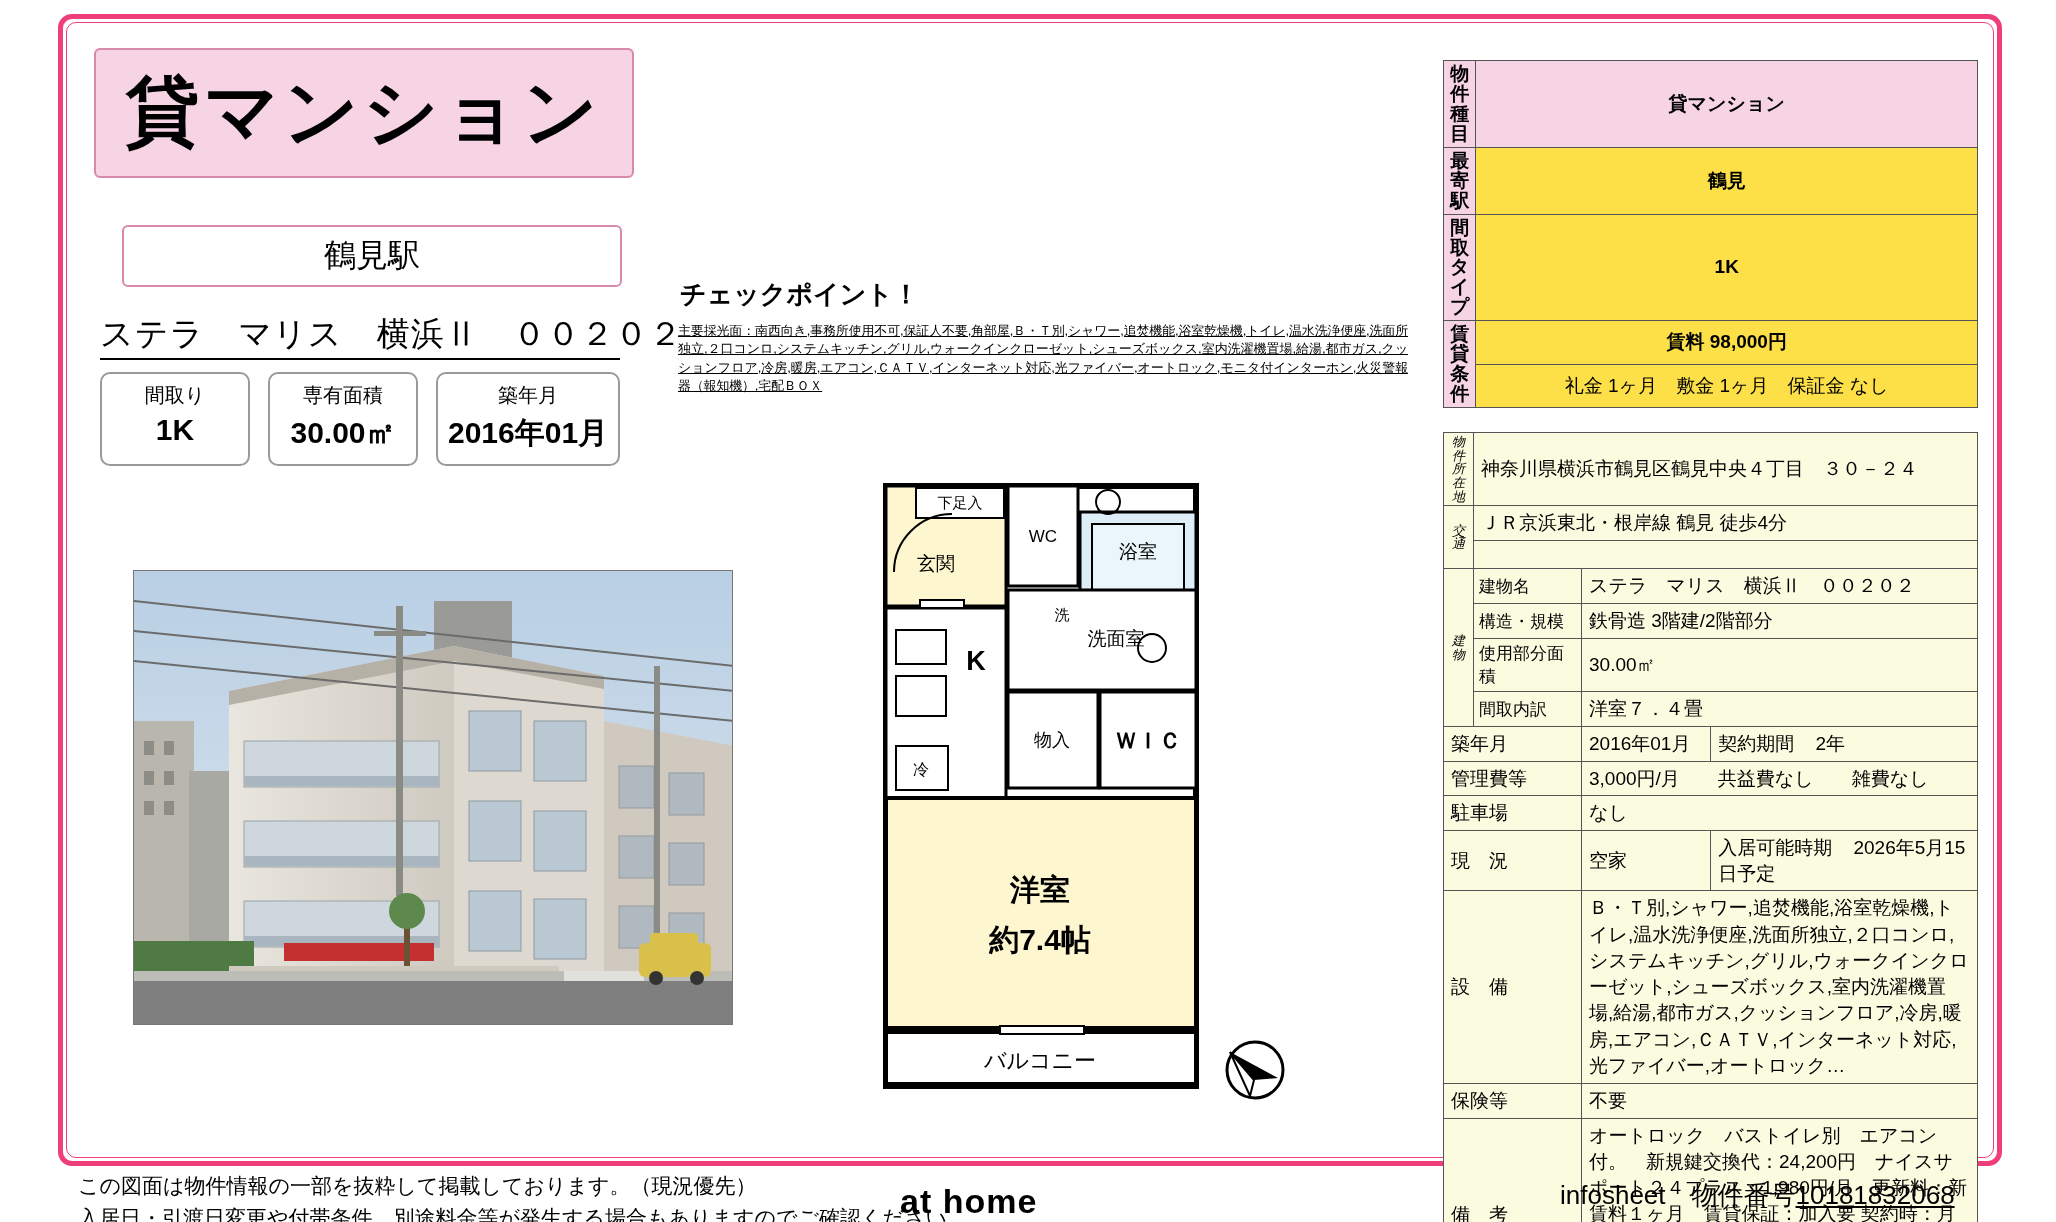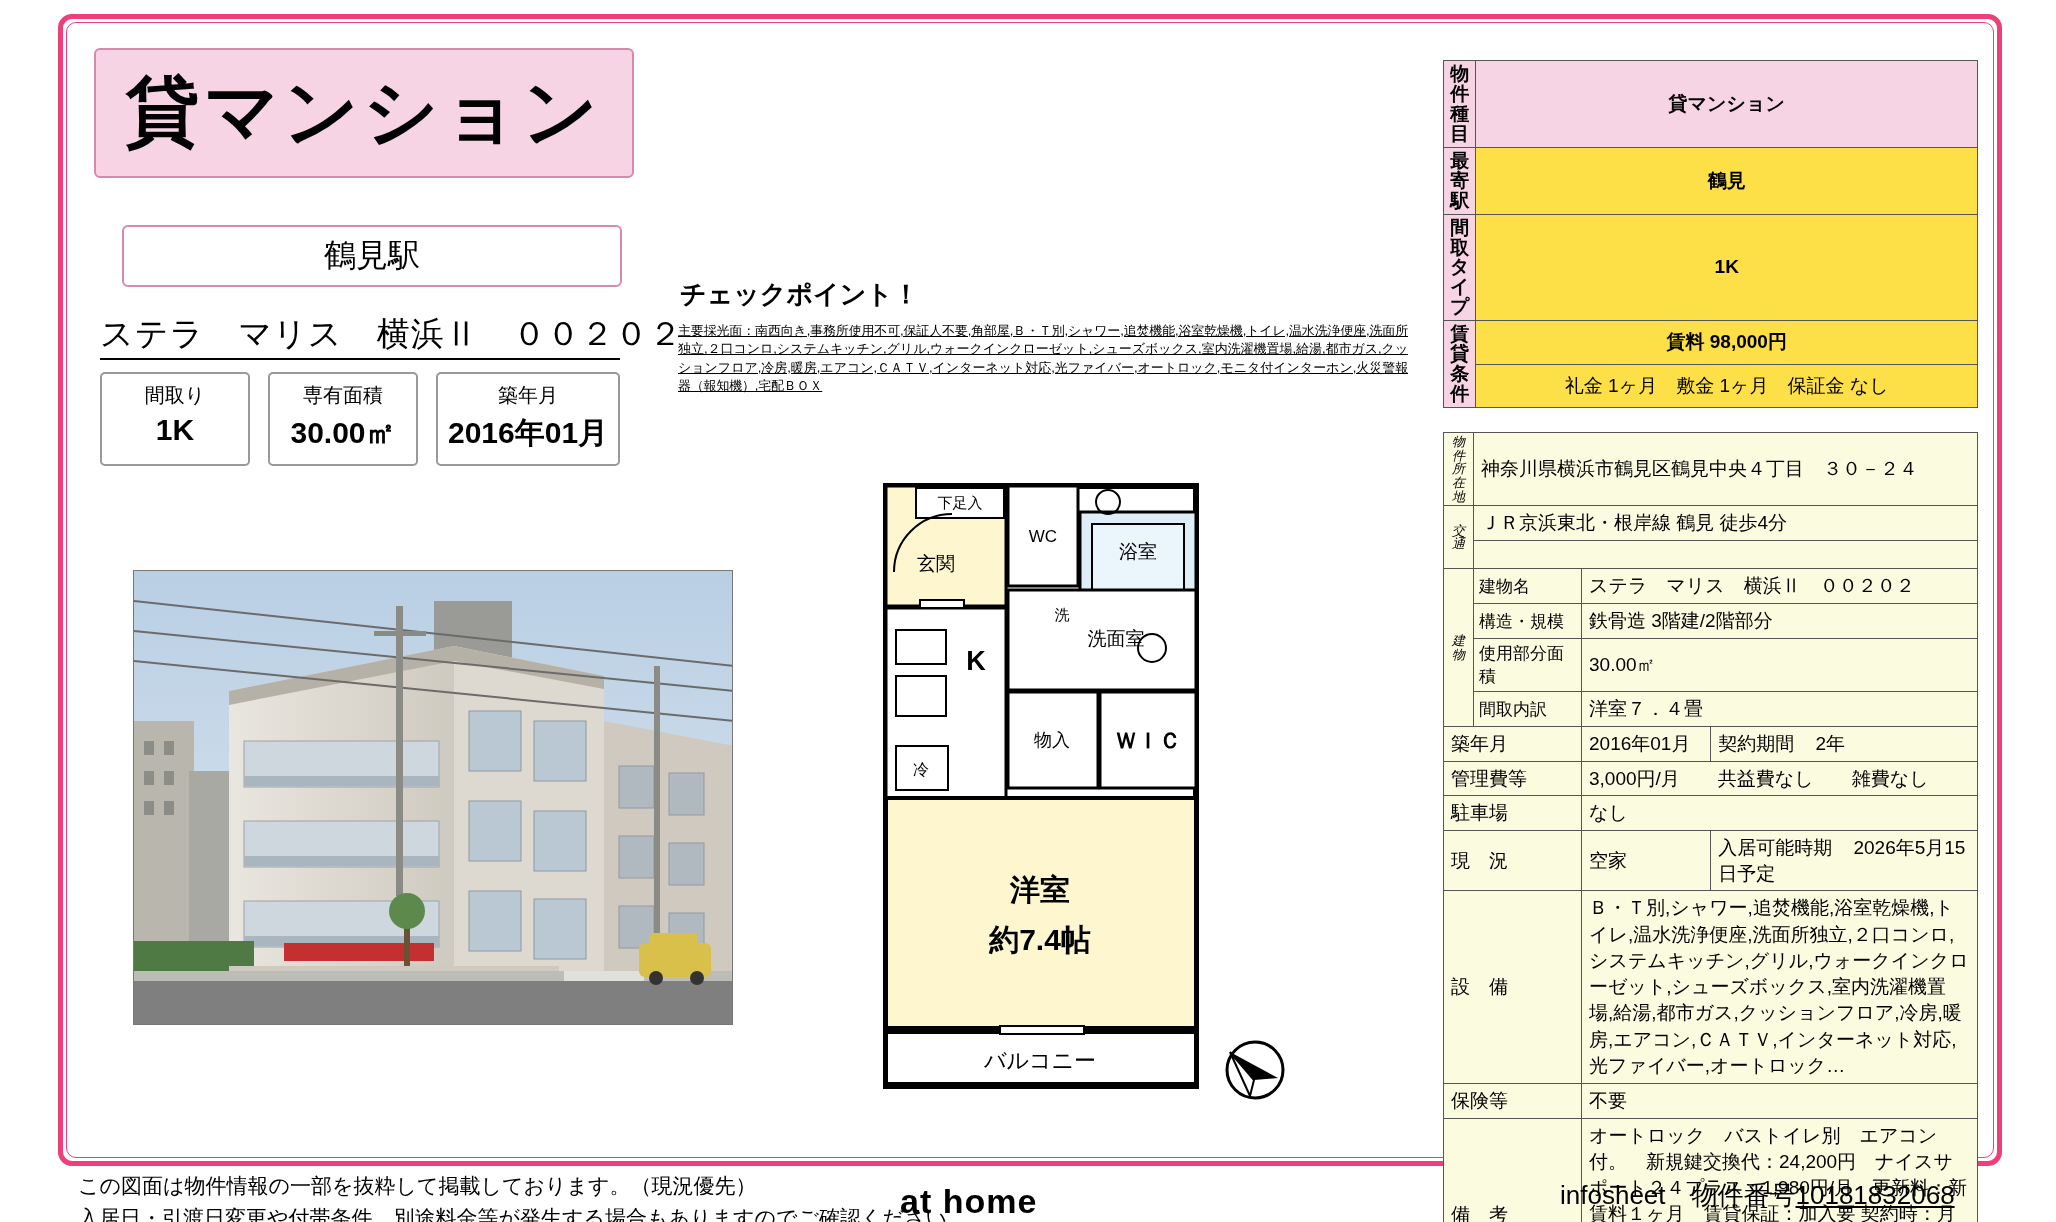--- a/index.html
+++ b/index.html
@@ -49,21 +49,21 @@
   .bldg-name {
     position:absolute; left:100px; top:312px; width:620px;
     font-size:33px; letter-spacing:1px;
   }
   .bldg-name::after {
     content:""; position:absolute; left:0; top:46px; width:520px; height:2px; background:#000;
   }
 
   .spec-row { position:absolute; left:100px; top:372px; display:flex; gap:18px; }
   .spec-cell {
-    border:2px solid #999; border-radius:5px; background:#fff;
+    border:2px solid #999; border-radius:10px; background:#fff;
     padding:8px 10px 10px 10px; text-align:center; min-width:150px;
   }
   .spec-cell .lbl { font-size:20px; }
   .spec-cell .val { font-size:30px; font-weight:bold; margin-top:4px; }
 
   
   .cp-title {
     position:absolute; left:680px; top:277px; font-size:26px; font-weight:bold;
   }
   .cp-band {

